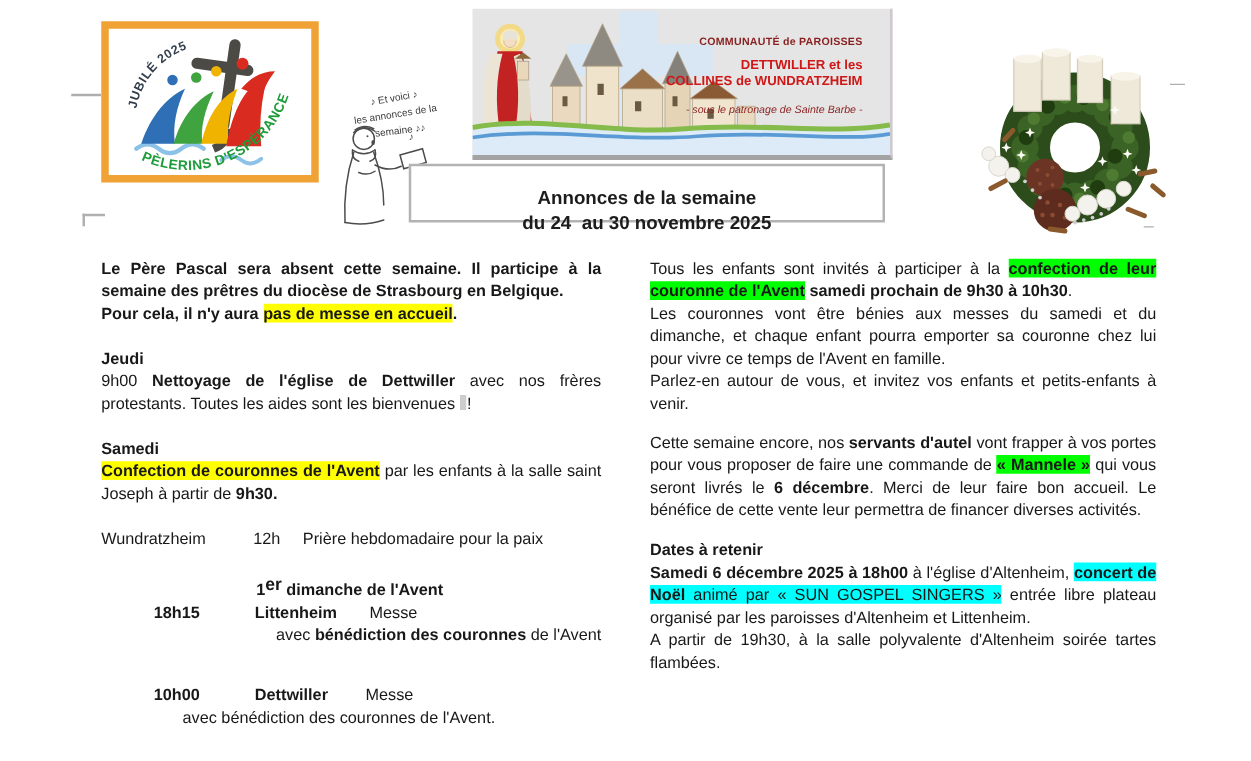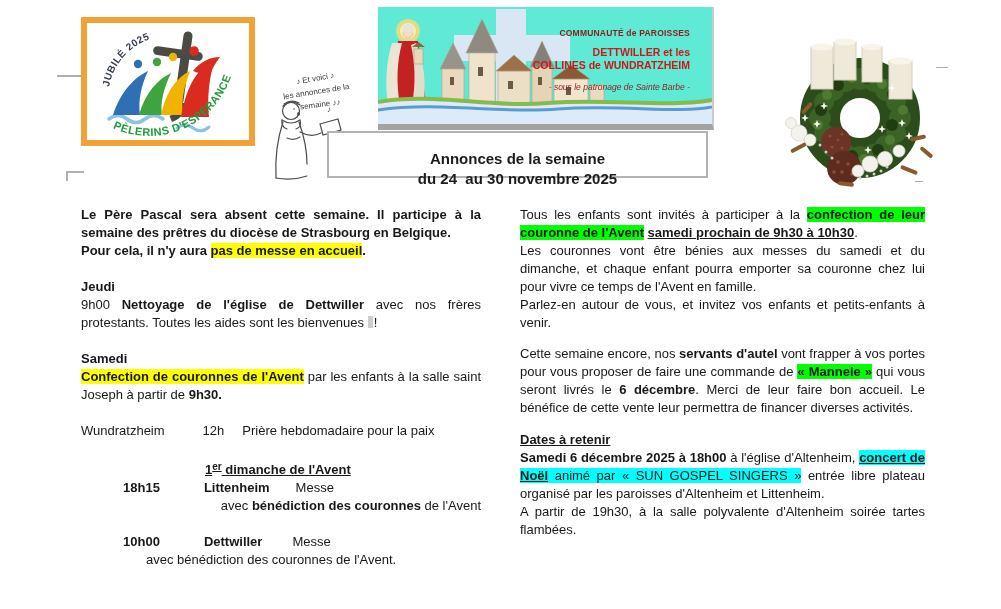--- a/index.html
+++ b/index.html
@@ -10,21 +10,21 @@
   .logo-box{position:absolute;left:81px;top:17px;width:174px;height:129px;border:6px solid #f0a235;background:#fff;box-sizing:border-box;}
   .logo-box svg{width:100%;height:100%;display:block;}
 
   .singer{position:absolute;left:270px;top:72px;width:104px;height:110px;}
   .singer svg{position:absolute;left:0;top:26px;width:72px;height:82px;}
   .speech{position:absolute;font-size:8px;color:#3a3a3a;white-space:nowrap;}
   .sp1{left:26px;top:2px;transform:rotate(-10deg);}
   .sp2{left:13px;top:15px;transform:rotate(-9deg);}
   .sp3{left:30px;top:28px;transform:rotate(-7deg);}
 
-  .banner{position:absolute;left:378px;top:7px;width:334px;height:117px;background:#5eead4;border-right:2px solid #cfc9cf;border-bottom:6px solid #a3a3a3;}
+  .banner{position:absolute;left:378px;top:7px;width:334px;height:117px;background:#e5e5e5;border-right:2px solid #cfc9cf;border-bottom:4px solid #a3a3a3;}
   .banner svg{position:absolute;left:0;top:0;width:334px;height:117px;}
   .banner-text{position:absolute;top:21px;right:22px;text-align:right;}
   .bt1{font-size:8.5px;font-weight:bold;color:#8a1f1f;margin-bottom:8px;letter-spacing:.2px;}
   .bt2{font-size:10.5px;font-weight:bold;color:#cf1717;line-height:13px;}
   .bt3{font-size:8.5px;font-style:italic;color:#8a1f1f;margin-top:10px;}
 
   .title-box{position:absolute;left:327px;top:131px;width:381px;height:47px;border:2px solid #b3b3b3;background:#fff;box-sizing:border-box;text-align:center;padding-top:16px;}
   .title-line{font-size:15px;font-weight:bold;line-height:20px;color:#1c1c1c;white-space:pre;}
 
   .wreath{position:absolute;left:772px;top:30px;width:178px;height:162px;}
@@ -34,22 +34,22 @@
   .mark-corner{position:absolute;width:16px;height:8px;border-left:2px solid #b0b0b0;border-top:2px solid #b0b0b0;background:none;}
 
   
   .col{position:absolute;top:206px;}
   #col-left{left:81px;width:400px;}
   #col-right{left:520px;width:405px;}
   .para{font-size:13px;line-height:18px;margin:0;}
   .justify{text-align:justify;}
   .blank{height:18px;}
   .b{font-weight:bold;}
-  .u{text-decoration:underline;}
-  .sup{font-size:10px;vertical-align:4px;}
+  .u{}
+  .sup{font-size:14px;vertical-align:4px;}
   .hl-yellow{background:#ffff00;}
   .hl-green{background:#00ff00;}
   .hl-cyan{background:#00ffff;}
   .sp{display:inline-block;}
   .graybar{display:inline-block;width:5px;height:12px;background:#cdcdcd;vertical-align:-1px;margin-right:1px;}
 </style>
 </head>
 <body>
 
 <div class="page">
@@ -292,21 +292,21 @@
       <div class="blank"></div>
       <div class="para"><span class="b">Samedi</span></div>
       <div class="para justify"><span class="b hl-yellow">Confection de couronnes de l'Avent</span><span> par les enfants à la salle saint Joseph à partir de </span><span class="b">9h30.</span></div>
       <div class="blank"></div>
       <div class="para"><span>Wundratzheim</span><span class="sp" style="width: 38px;"></span><span>12h</span><span class="sp" style="width: 18px;"></span><span>Prière hebdomadaire pour la paix</span></div>
       <div class="blank"></div>
       <div class="para" style="padding-left: 124px;"><span class="b u">1</span><span class="b u sup">er</span><span class="b u"> dimanche de l'Avent</span></div>
       <div class="para" style="padding-left: 42px;"><span class="b">18h15</span><span class="sp" style="width: 44px;"></span><span class="b">Littenheim</span><span class="sp" style="width: 26px;"></span><span>Messe</span></div>
       <div class="para" style="padding-left: 65px; text-align: right;"><span>avec </span><span class="b">bénédiction des couronnes</span><span> de l'Avent</span></div>
       <div class="blank"></div>
-      <div class="para" style="padding-left: 42px;"><span class="b">10h00</span><span class="sp" style="width: 44px;"></span><span class="b">Dettwiller</span><span class="sp" style="width: 30px;"></span><span>Messe</span></div>
+      <div class="para" style="padding-left: 42px; margin-top: 12px;"><span class="b">10h00</span><span class="sp" style="width: 44px;"></span><span class="b">Dettwiller</span><span class="sp" style="width: 30px;"></span><span>Messe</span></div>
       <div class="para" style="padding-left: 65px;"><span>avec bénédiction des couronnes de l'Avent.</span></div>
     </div>
   <div class="col" id="col-right">
       <div class="para justify"><span>Tous les enfants sont invités à participer à la </span><span class="b hl-green">confection de leur couronne de l'Avent</span><span class="b"> </span><span class="b u">samedi prochain de 9h30 à 10h30</span><span>.</span></div>
       <div class="para justify"><span>Les couronnes vont être bénies aux messes du samedi et du dimanche, et chaque enfant pourra emporter sa couronne chez lui pour vivre ce temps de l'Avent en famille.</span></div>
       <div class="para justify"><span>Parlez-en autour de vous, et invitez vos enfants et petits-enfants à venir.</span></div>
       <div class="blank" style="height: 13px;"></div>
       <div class="para justify"><span>Cette semaine encore, nos </span><span class="b">servants d'autel</span><span> vont frapper à vos portes pour vous proposer de faire une commande de </span><span class="b hl-green">« Mannele »</span><span> qui vous seront livrés le </span><span class="b">6 décembre</span><span>. Merci de leur faire bon accueil. Le bénéfice de cette vente leur permettra de financer diverses activités.</span></div>
       <div class="blank" style="height: 14px;"></div>
       <div class="para"><span class="b u">Dates à retenir</span></div>

